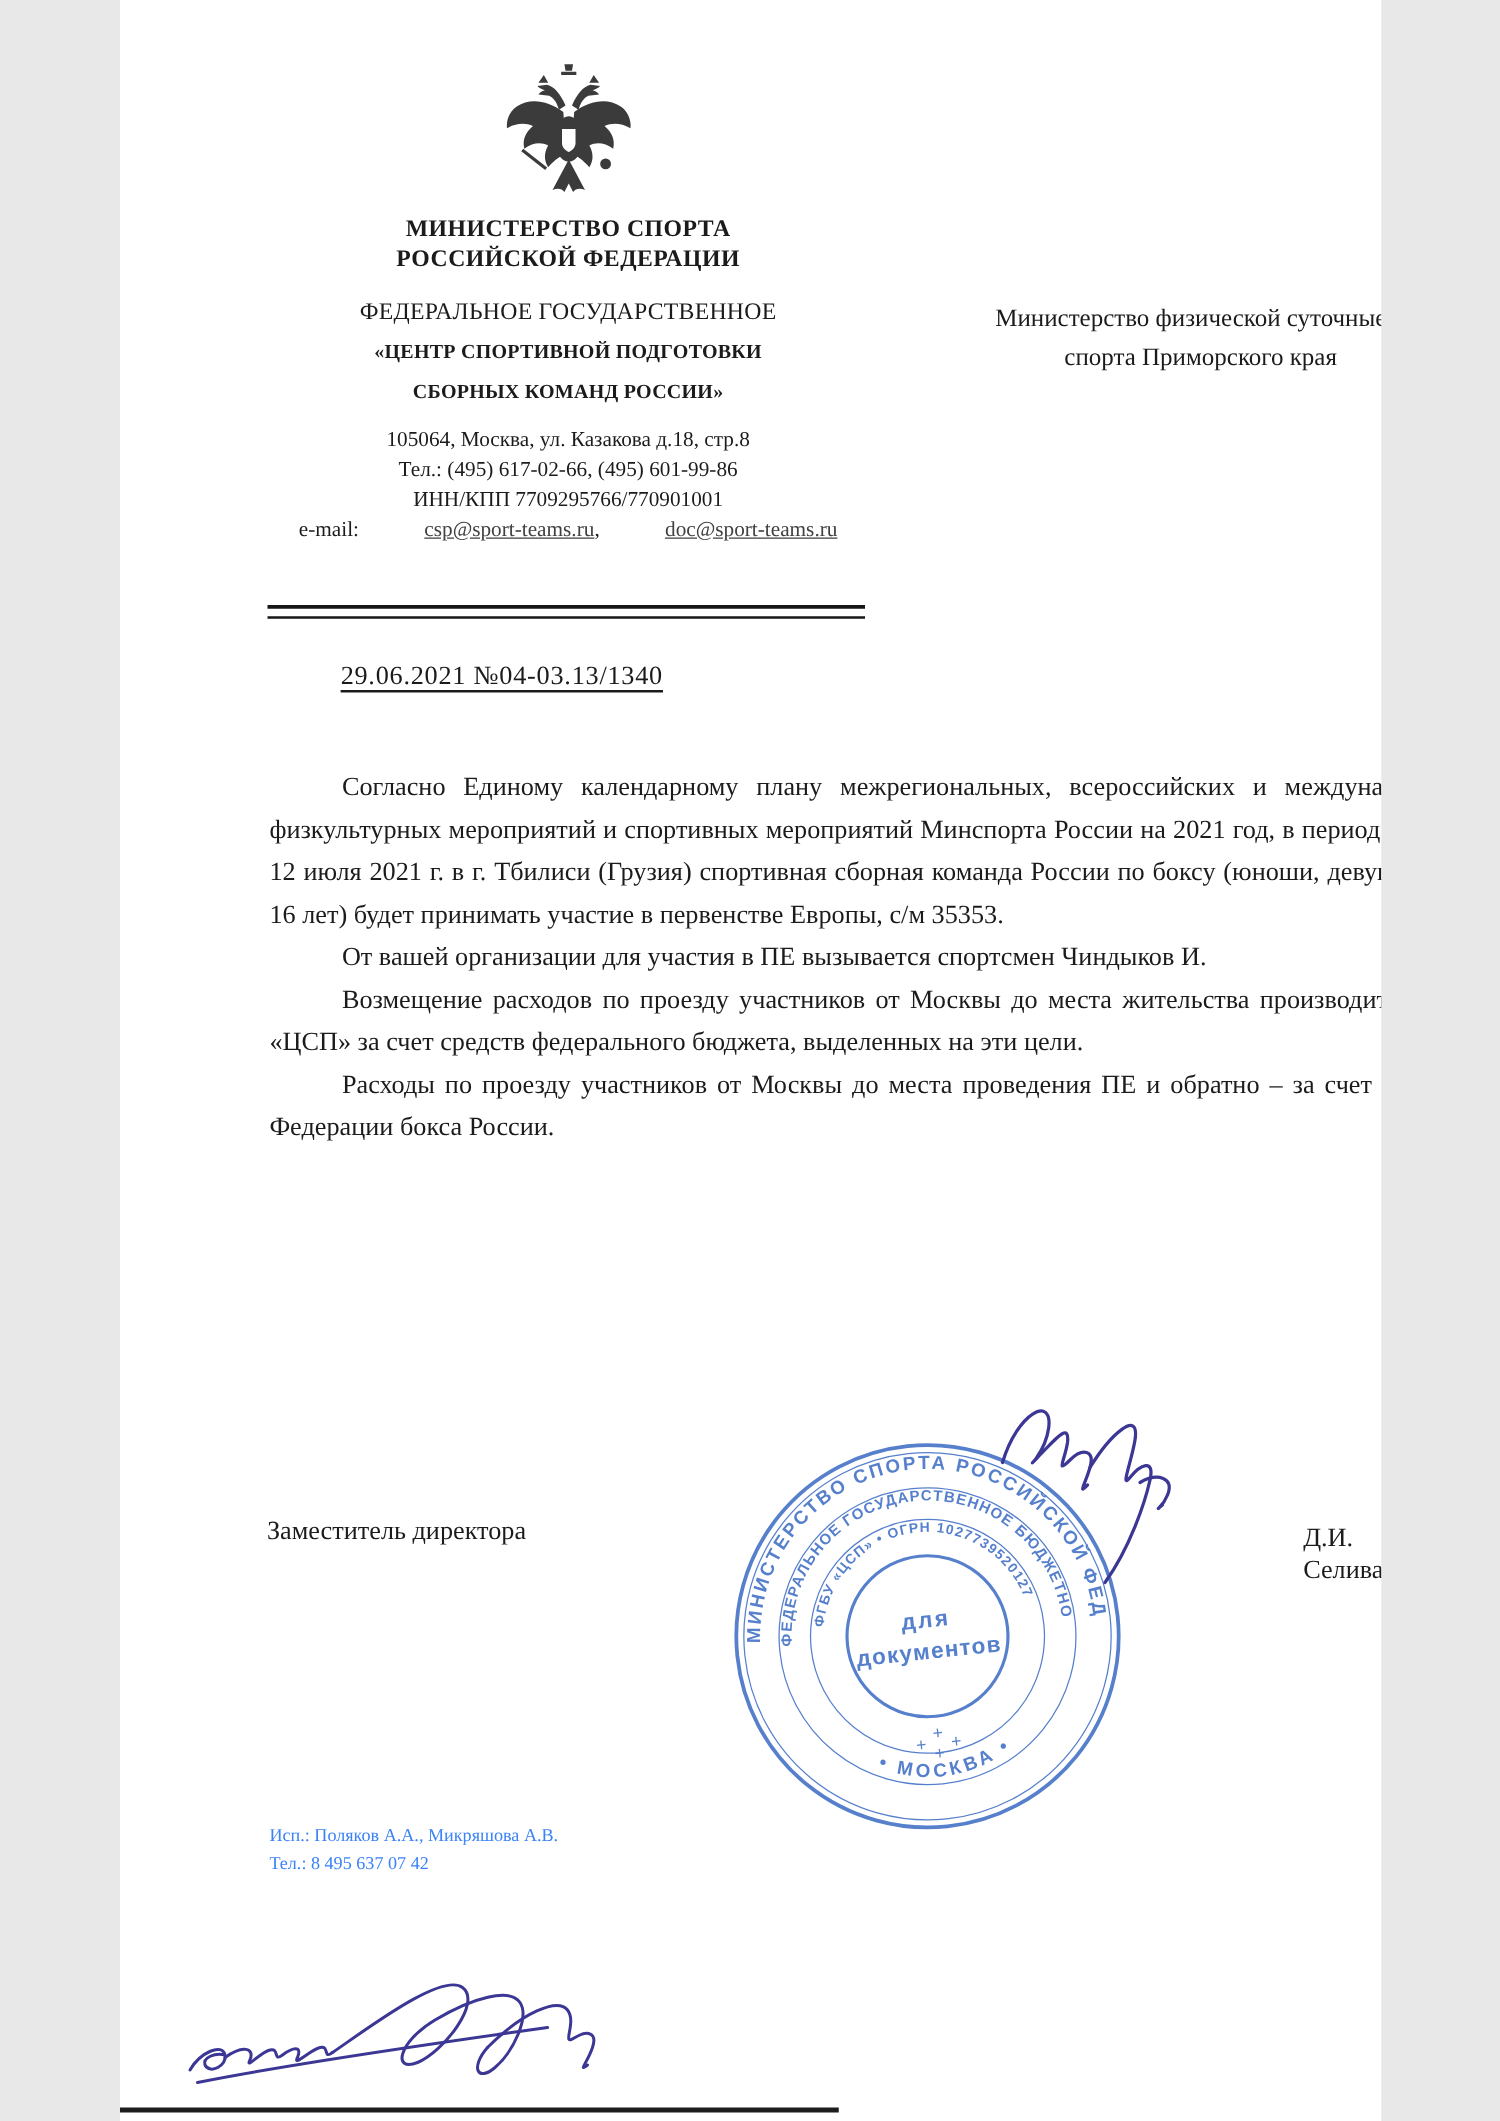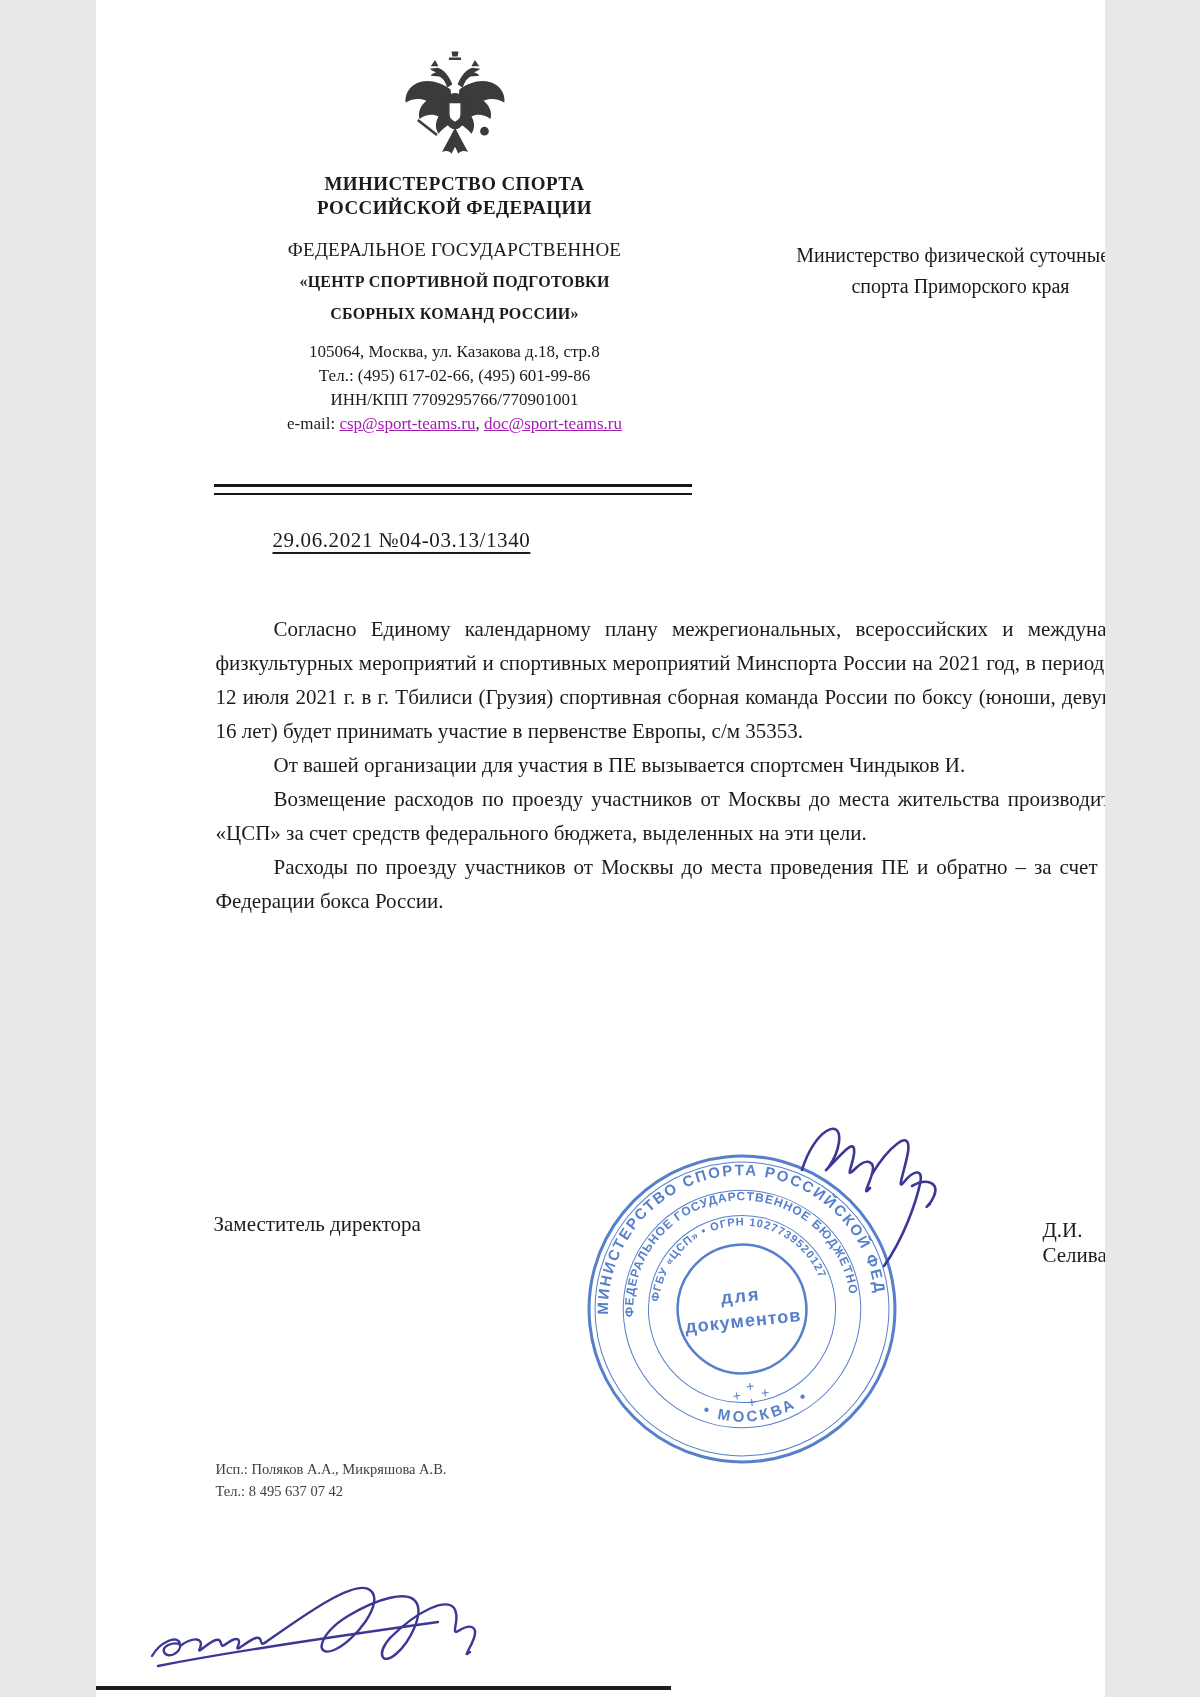--- a/index.html
+++ b/index.html
@@ -10,21 +10,21 @@
     color:#1b1b1b;
   }
   .abs{position:absolute;}
   
   .lh-col{left:118px;top:48px;width:482px;text-align:center;}
   .eagle{display:block;margin:0 auto 8px auto;width:104px;height:116px;}
   .ministry{font-weight:bold;font-size:19px;line-height:24px;letter-spacing:.4px;}
   .org{margin-top:14px;font-size:19px;line-height:32px;letter-spacing:.2px;}
   .org .b{font-weight:bold;font-size:16px;}
   .addr{margin-top:10px;font-size:17px;line-height:24px;}
-  .addr a{color:#a21caf;text-decoration:underline;}
+  .addr a{color:#404040;text-decoration:underline;margin-left:48px;}
   
   .rule{left:118px;top:484px;width:478px;height:6px;
         border-top:3px solid #161616;border-bottom:2px solid #161616;}
   
   .recipient{left:618px;top:240px;width:494px;text-align:center;
              font-size:20px;line-height:31px;}
   
   .refline{left:177px;top:528px;font-size:21px;letter-spacing:.6px;
            text-decoration:underline;text-underline-offset:5px;}
   
@@ -32,21 +32,21 @@
              text-align:justify;}
   .body-text p{margin:0;text-indent:58px;}
   
   .sig-pos{left:118px;top:1212px;font-size:21px;}
   .sig-name{left:947px;top:1218px;font-size:21px;}
   
   .stamp{left:485px;top:1148px;width:322px;height:322px;opacity:.88;
          transform:rotate(-6deg);}
   .sig-top{left:688px;top:1108px;width:215px;height:180px;}
   
-  .executor{left:120px;top:1458px;font-size:14.5px;line-height:22px;color:#404040;
+  .executor{left:120px;top:1458px;font-size:14.5px;line-height:22px;color:#3b82f6;
             font-family:"Liberation Serif","DejaVu Serif",serif;}
   
   .sig-bottom{left:42px;top:1550px;width:360px;height:138px;}
   .bottom-line{left:0;top:1686px;width:575px;height:4px;background:#1d1d1d;}
 </style>
 </head>
 <body>
 
 <div class="page">
 

